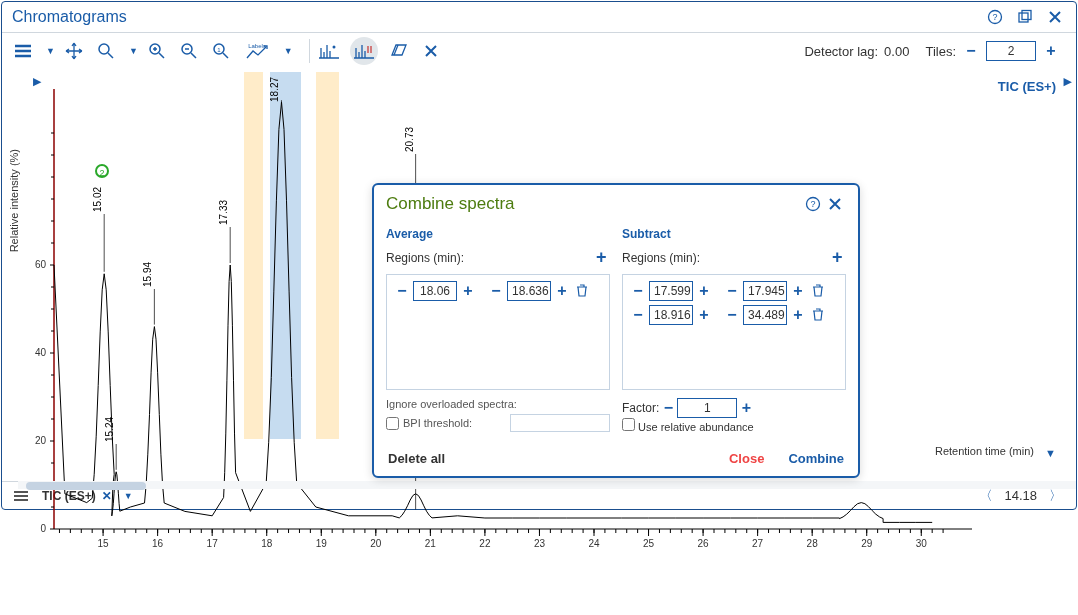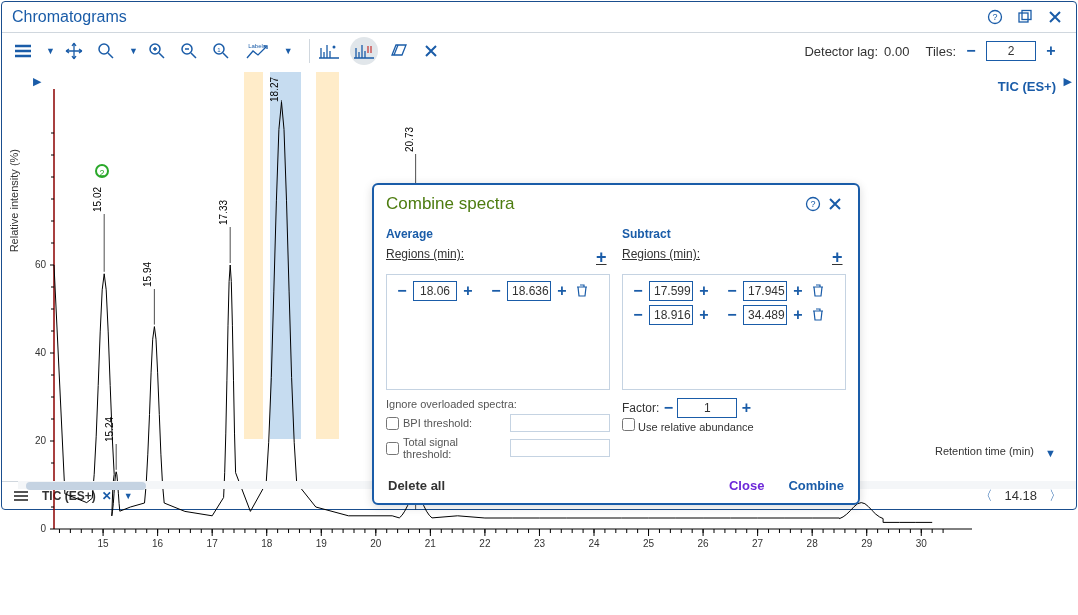--- a/index.html
+++ b/index.html
@@ -38,36 +38,36 @@
   .tab-nav span { margin:0 6px; color:#1a5ca8; cursor:pointer; }
   .hscroll-track { position:absolute; left:8px; right:8px; bottom:28px; height:10px; background:#f4f6f8; }
   .hscroll-thumb { position:absolute; left:8px; width:120px; height:8px; top:1px; background:#c5d3e2; border-radius:4px; cursor:pointer; }
   
   .dialog { position:absolute; left:372px; top:183px; width:488px; background:#fff; border:2px solid #1a5ca8; border-radius:6px; box-shadow:0 2px 10px rgba(0,0,0,0.15); display:flex; flex-direction:column; }
   .dialog-head { display:flex; align-items:center; padding:8px 12px; }
   .dialog-head h2 { color:#4d7c0f; font-weight:400; font-size:17px; flex:1; }
   .dialog-body { display:flex; padding:4px 12px 8px; gap:12px; }
   .sect { flex:1; }
   .sect h3 { color:#1a5ca8; font-size:12px; font-weight:bold; margin-bottom:6px; }
-  .sect-hdr { display:flex; align-items:flex-start; margin-bottom:6px; font-size:12px;text-decoration:underline;}
+  .sect-hdr { display:flex; align-items:center; margin-bottom:6px; font-size:12px;}
   .sect-hdr .plusminus { margin-left:auto; font-size:18px; }
   .region-box { border:1px solid #c5d3e2; padding:6px; height:116px; overflow:auto; }
   .region-row { display:flex; align-items:center; gap:2px; margin-bottom:4px; }
   .region-row .num-box { width:44px; }
   .region-row .trash { color:#1a5ca8; cursor:pointer; margin-left:2px; }
   .thresholds { font-size:11px; color:#555; margin-top:8px; }
   .thresholds .row { display:flex; align-items:center; margin-top:4px; gap:6px; }
   .thresholds input[type=text] { width:100px; border:1px solid #c5d3e2; padding:2px 4px; font-size:11px; margin-left:auto; }
   .thresholds label { display:flex; align-items:center; gap:4px; }
   .factor-row { font-size:12px; display:flex; align-items:center; margin-top:8px; }
   .factor-row .num-box { width:60px; }
   .checkbox-row { font-size:11px; display:flex; align-items:center; gap:4px;}
   .dialog-foot { display:flex; align-items:center; padding:10px 14px; font-size:13px; }
   .dialog-foot .del { font-weight:bold; color:#333; cursor:pointer; }
-  .dialog-foot .close { margin-left:auto; margin-right:24px; font-weight:bold; color:#6d28d9; cursor:pointer; }
+  .dialog-foot .close { margin-left:auto; margin-right:24px; font-weight:bold; color:#ef4444; cursor:pointer; }
   .dialog-foot .combine { font-weight:bold; color:#1a5ca8; cursor:pointer; }
   .green-badge { position:absolute; width:14px; height:14px; border:2px solid #2aa82a; border-radius:50%; font-size:9px; color:#2aa82a; text-align:center; line-height:14px; background:#fff; }
 </style>
 </head>
 <body>
 
 <div class="panel">
 
   <div class="title-bar">
     <h1>Chromatograms</h1>
@@ -428,27 +428,20 @@
       </div>
       <div class="thresholds">
         <div>Ignore overloaded spectra:</div>
         <div class="row">
           <label>
               <input type="checkbox" style="">
               <span>BPI threshold:</span>
             </label>
           <input type="text" style="">
         </div>
-        <div class="row">
-          <label>
-              <input type="checkbox" style="">
-              <span>Total signal threshold:</span>
-            </label>
-          <input type="text" style="">
-        </div>
       </div>
     </div>
 
     <div class="sect">
       <h3>Subtract</h3>
       <div class="sect-hdr">
         <span>Regions (min):</span>
         <span class="plusminus">+</span>
       </div>
       <div class="region-box">

